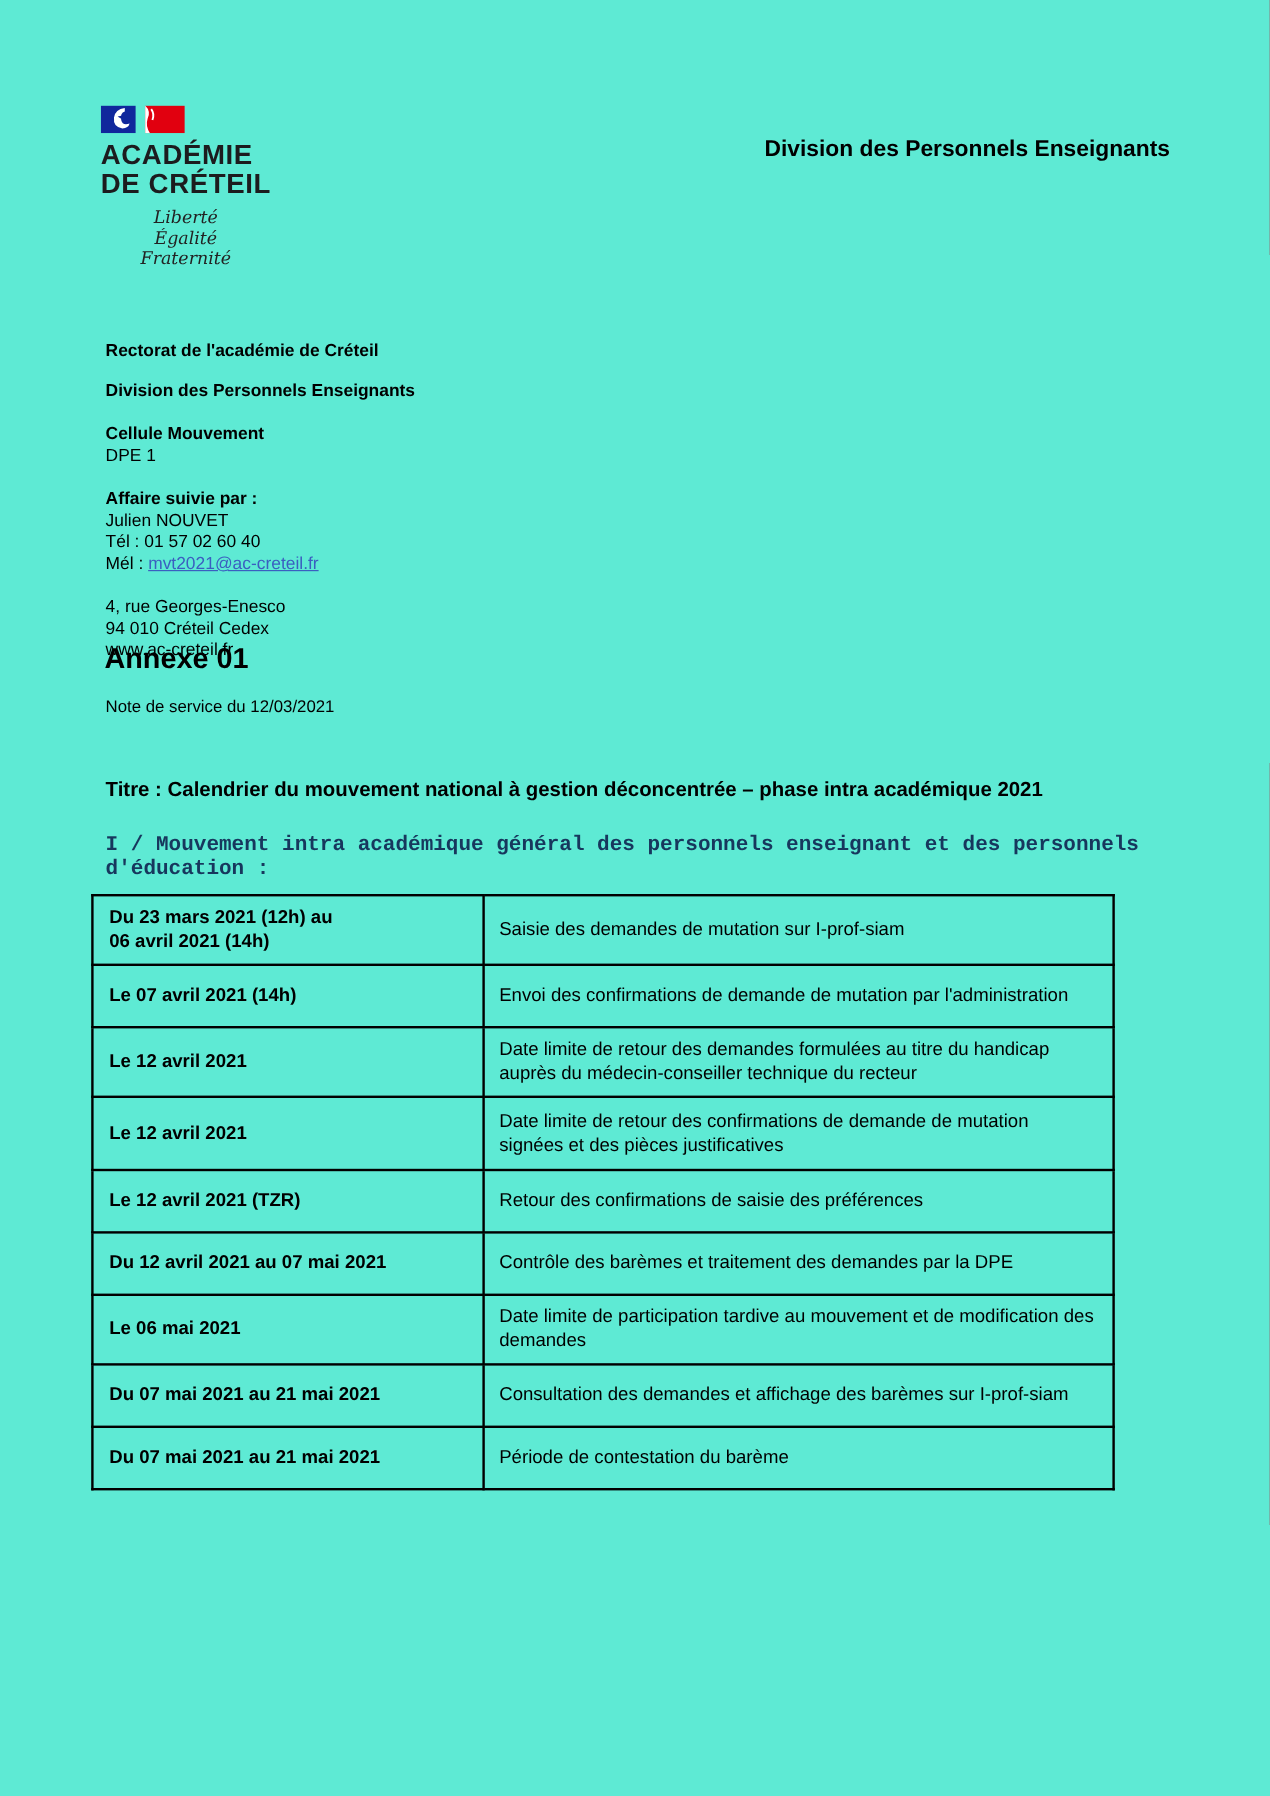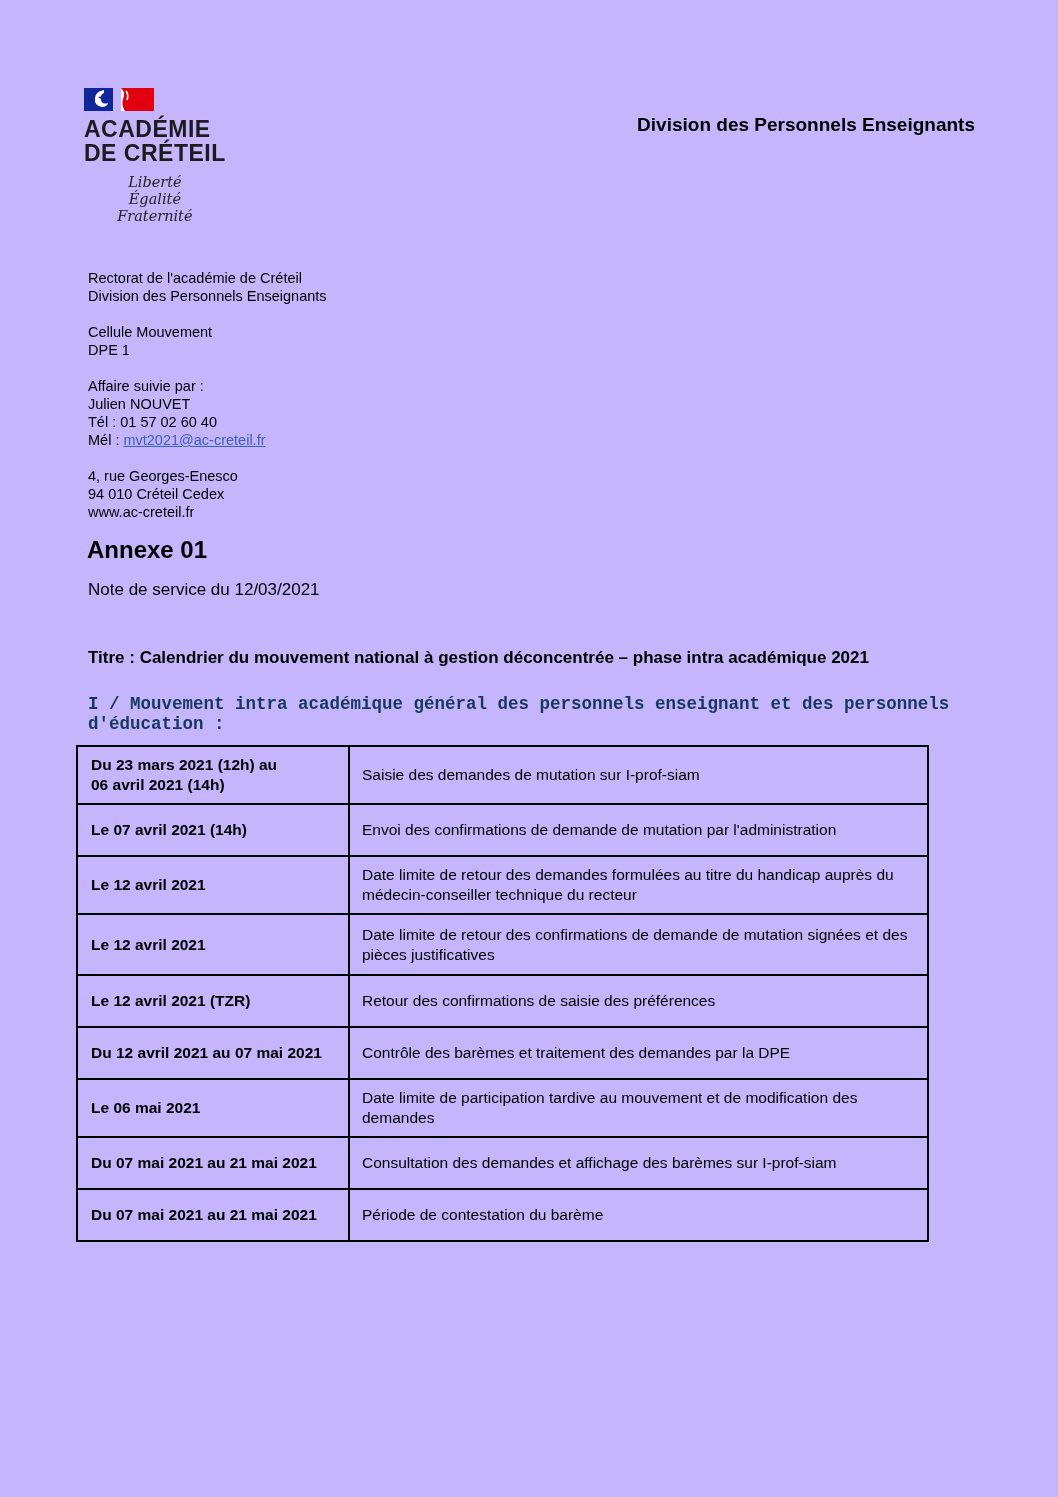--- a/index.html
+++ b/index.html
@@ -2,21 +2,21 @@
 <html><head>
 <meta charset="utf-8">
 <style>
   * { margin: 0; padding: 0; box-sizing: border-box; }
   html, body { background: #888; }
   .page {
     position: relative;
     width: 1058px;
     height: 1497px;
     margin: 0 auto;
-    background: #c4b5fd;
+    background: #5eead4;
     font-family: "Liberation Sans", sans-serif;
     color: #111;
     overflow: hidden;
   }
 
   
   .logo-block { position: absolute; left: 84px; top: 88px; }
   .flag { display: block; }
   .academy-name {
     margin-top: 6px;
@@ -47,37 +47,37 @@
   
   .sender {
     position: absolute;
     left: 88px;
     top: 269px;
     font-size: 14.5px;
     line-height: 18px;
     color: #000;
   }
   .sender .grp { margin-bottom: 18px; }
-  .bold { font-weight: normal; }
+  .bold { font-weight: bold; margin-top: 15px; }
   .email-link { color: #3b5fc0; text-decoration: underline; }
 
   
   .annexe-title {
     position: absolute;
     left: 87px;
     top: 536px;
     font-size: 24px;
     font-weight: bold;
     color: #000;
   }
   .note-line {
     position: absolute;
     left: 88px;
     top: 580px;
-    font-size: 17px;
+    font-size: 14px;
     color: #000;
   }
   .document-title {
     position: absolute;
     left: 88px;
     top: 648px;
     width: 880px;
     font-size: 17px;
     font-weight: bold;
     color: #000;
@@ -102,21 +102,21 @@
     table-layout: fixed;
   }
   .calendar-table td {
     border: 2px solid #000;
     vertical-align: middle;
     font-size: 15.5px;
     line-height: 20px;
     color: #000;
   }
   .calendar-table td.date-cell {
-    width: 272px;
+    width: 326px;
     font-weight: bold;
     padding: 8px 10px 8px 13px;
     white-space: pre-line;
   }
   .calendar-table td.action-cell {
     padding: 8px 14px 8px 12px;
     border-radius: 15px;
   }
   tr.h52 td { height: 52px; }
   tr.h56 td { height: 56px; }

